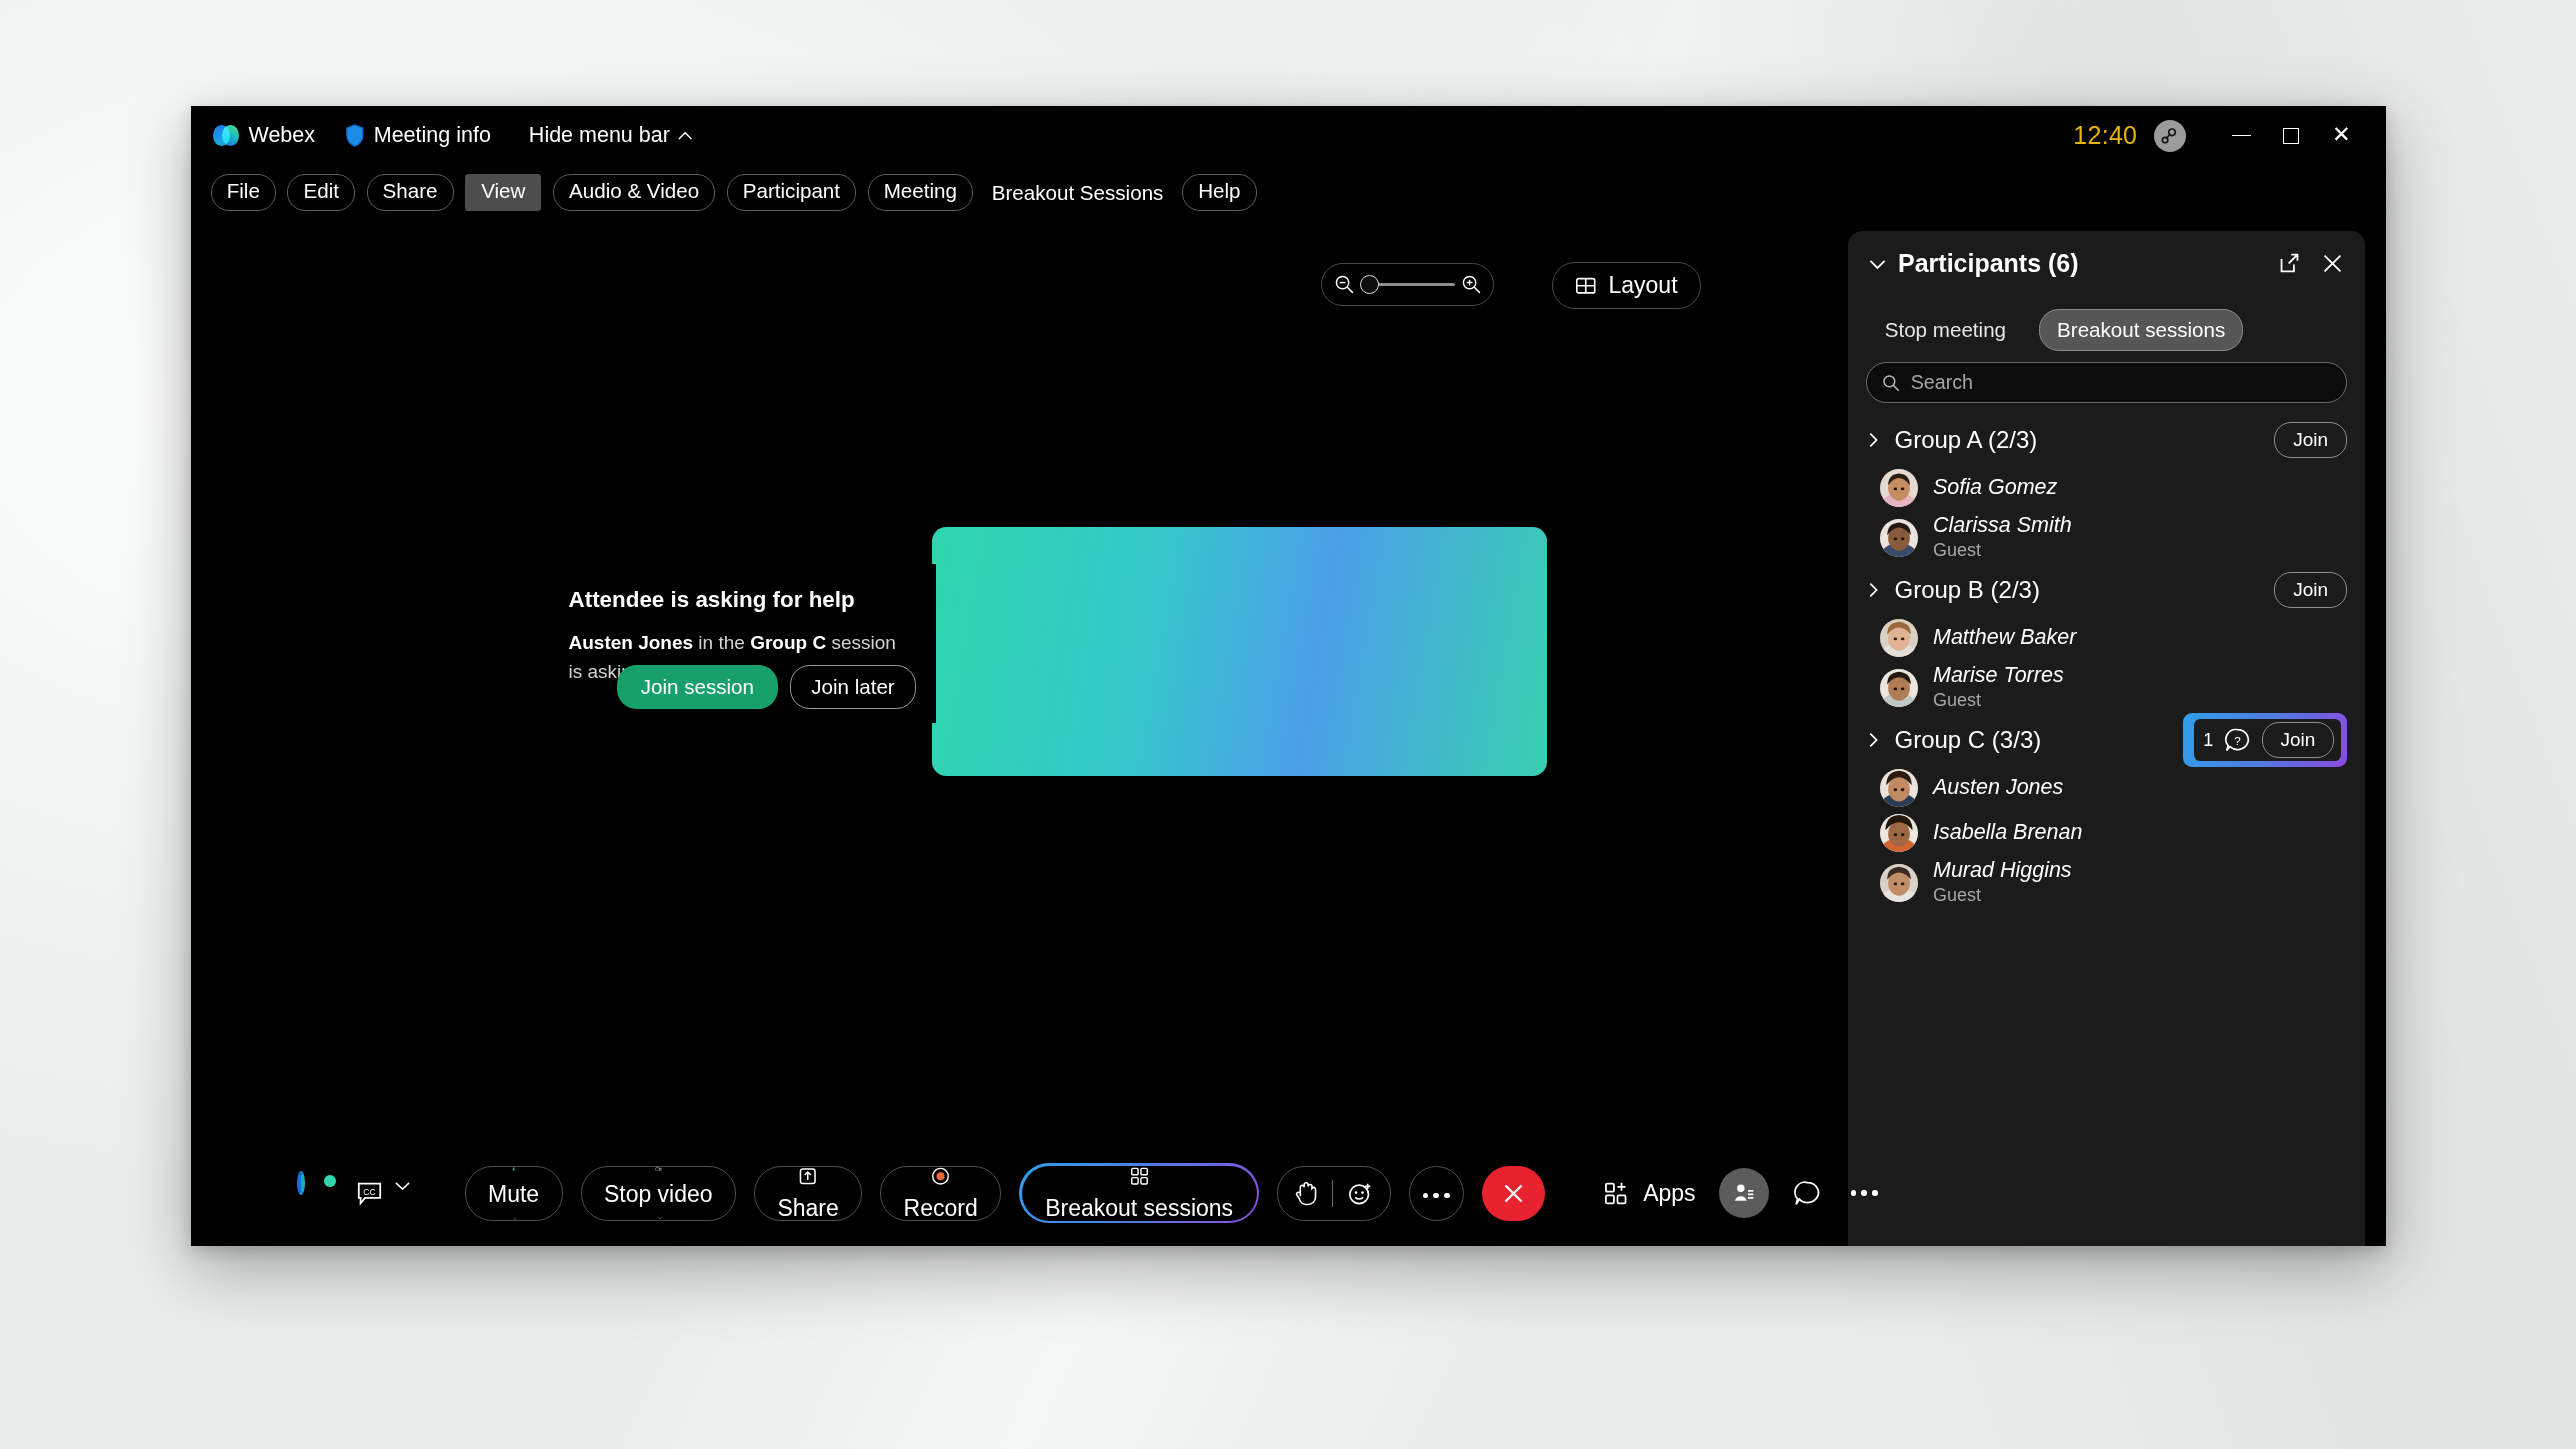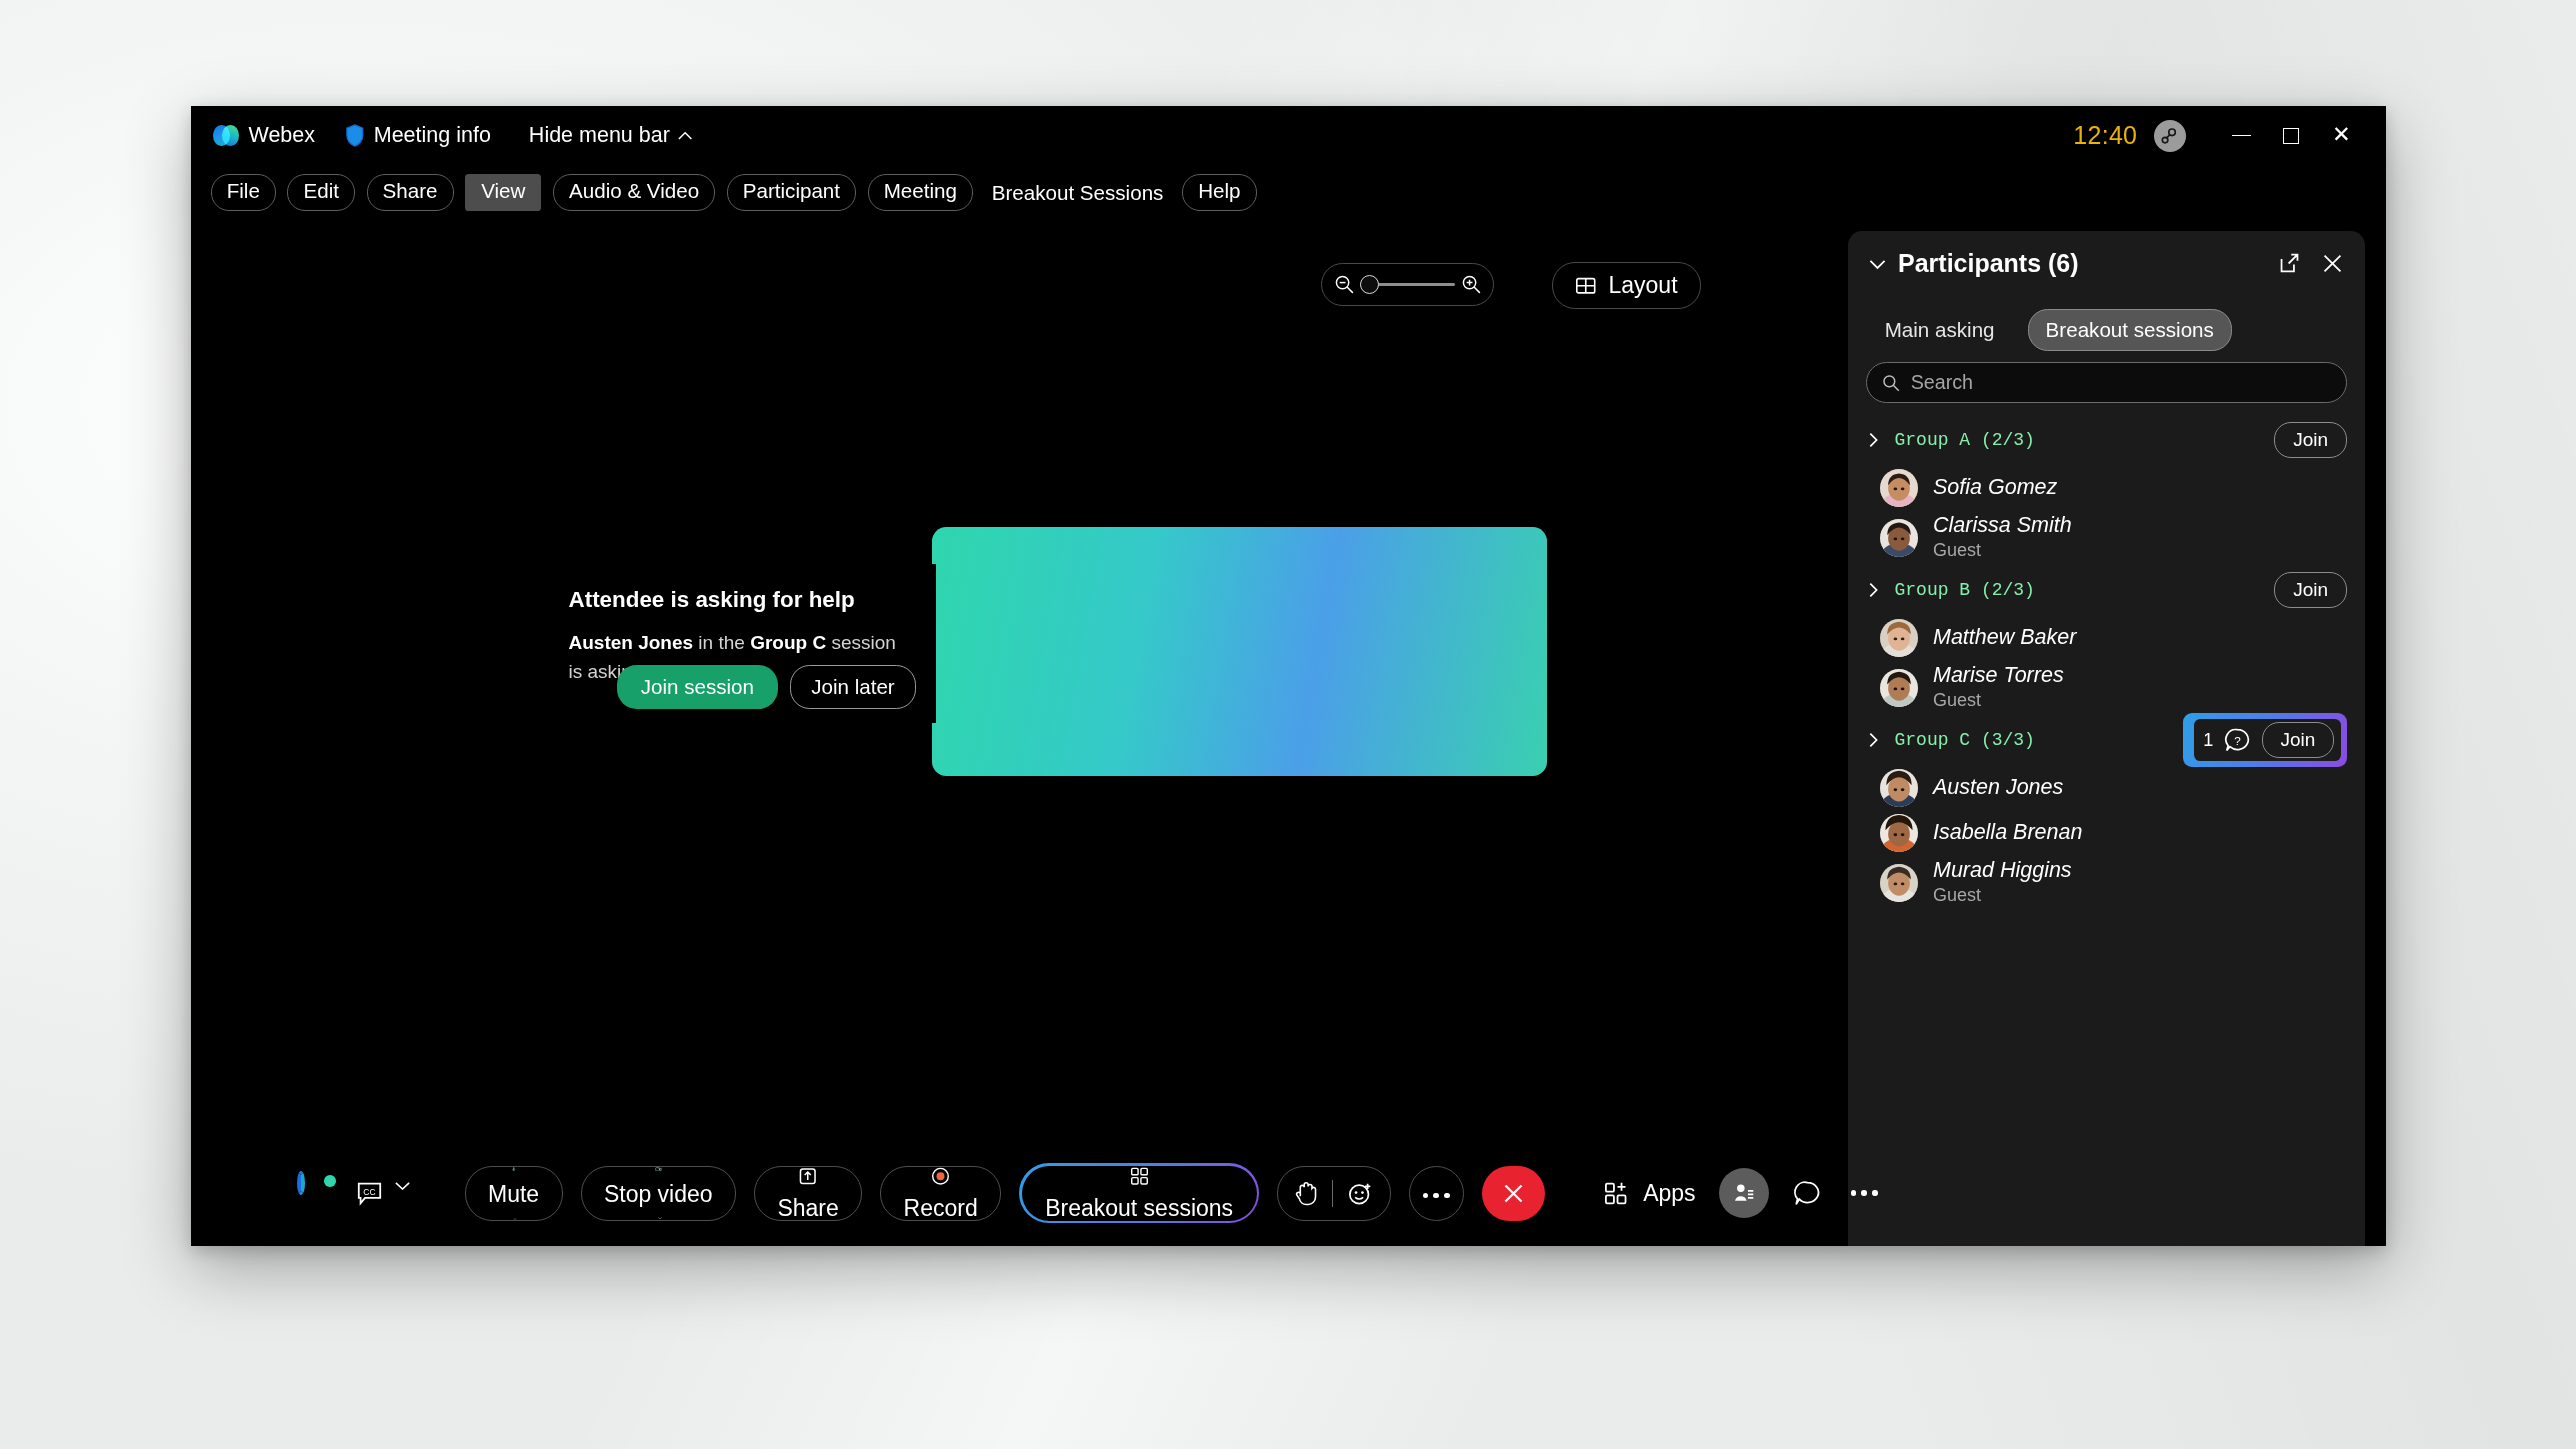--- a/index.html
+++ b/index.html
@@ -132,21 +132,21 @@
   .search-ico{ width:18px; height:18px; flex:none; }
   .searchbox input{
     flex:1; background:transparent; border:none; outline:none;
     color:#e8e8e8; font-size:19.7px; font-family:inherit;
   }
   .searchbox input::placeholder{ color:#a5a5a5; }
 
   .plist{ position:absolute; left:0; top:184px; width:100%; }
   .grow{ position:relative; height:50px; display:flex; align-items:center; padding:0 18px 0 16px; }
   .grow-chev{ width:18px; height:18px; margin-right:12.5px; flex:none; cursor:pointer; }
-  .grow-label{ color:#86efac; font-size:18px; flex:1;font-family:Liberation Mono, monospace; }
+  .grow-label{ color:#ffffff; font-size:24px; flex:1; }
   .btn-join{
     border:0.9px solid #8d8d8d; border-radius:17px; color:#fff; font-size:19px;
     padding:5.4px 18px; background:transparent; cursor:pointer; font-family:inherit; line-height:1.2;
   }
   .help-wrap{
     display:flex; align-items:center; gap:10.7px; padding:5.4px 6.3px 5.4px 10.7px;
     border-radius:9px; background:linear-gradient(110deg,#2f9fe8 0%,#4f7de6 48%,#8b4be0 100%);
     position:relative;
   }
   .help-wrap .inner{ display:flex; align-items:center; gap:10.7px; background:#1b1b1b; border-radius:6.3px; padding:3.6px 6.3px 3.6px 9px; }
@@ -358,21 +358,21 @@
         </svg>
       </span>
       <span class="pnl-ico">
         <svg width="23" height="23" viewBox="0 0 26 26">
             <path d="M4 4 L22 22 M22 4 L4 22" stroke="#fff" stroke-width="2"></path>
           </svg>
       </span>
     </div>
 
     <div class="tabs">
-      <span class="tab">Main asking</span>
+      <span class="tab">Stop meeting</span>
       <span class="tab active">Breakout sessions</span>
     </div>
 
     <div class="searchbox">
       <svg class="search-ico" viewBox="0 0 22 22">
         <circle cx="9" cy="9" r="6.6" fill="none" stroke="#bdbdbd" stroke-width="1.8"></circle>
         <path d="M13.8 13.8 L20.5 20.5" stroke="#bdbdbd" stroke-width="1.8"></path>
       </svg>
       <input type="text" placeholder="Search" style="">
     </div>

